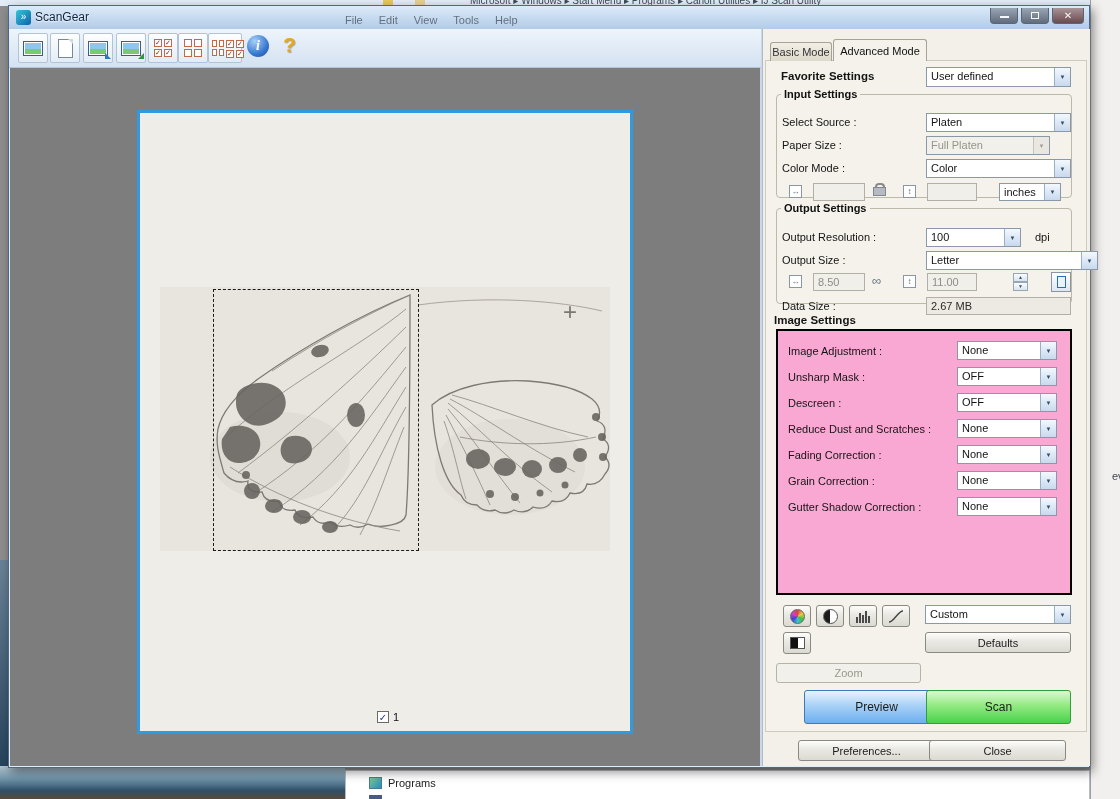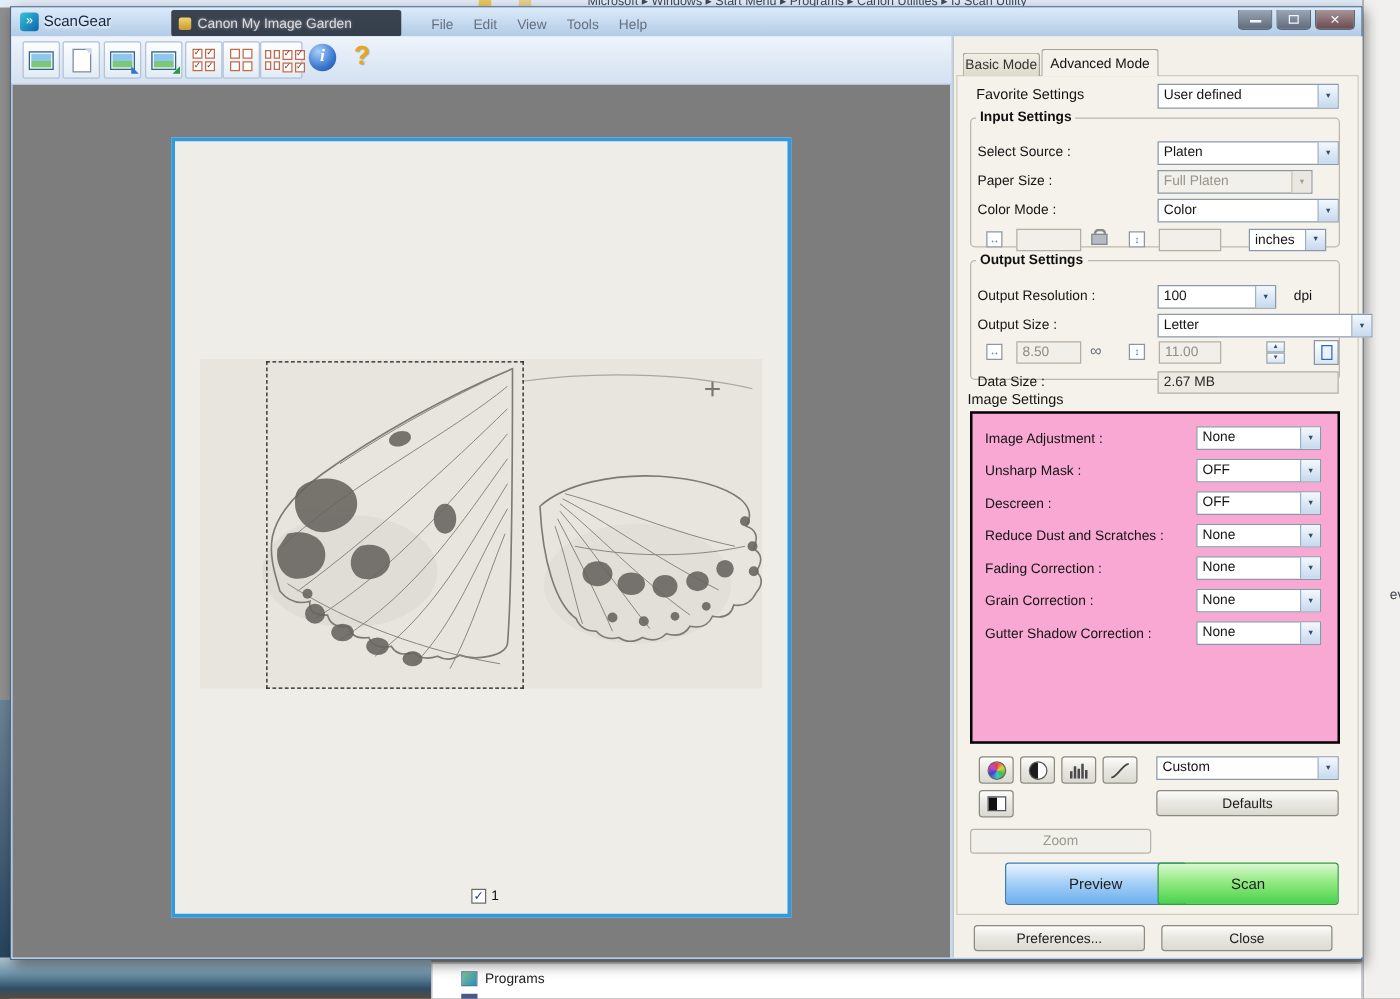--- a/index.html
+++ b/index.html
@@ -1,20 +1,20 @@
 <!DOCTYPE html>
 <html><head>
 <meta charset="utf-8">
 <style>
   *{margin:0;padding:0;box-sizing:border-box}
   html,body{width:1120px;height:799px}
   body{position:relative;overflow:hidden;background:#8e8e8e;font-family:"Liberation Sans",sans-serif;color:#111}
   .abs{position:absolute}
   .lbl{position:absolute;font-size:11px;color:#141414;white-space:nowrap}
-  .bold{font-weight:normal}
+  .bold{font-weight:bold}
   
   .win{left:8px;top:5px;width:1082px;height:763px;background:#c9d9ec;border:1px solid #49688c;box-shadow:0 0 0 1px rgba(255,255,255,.5) inset,3px 4px 10px rgba(0,0,0,.45)}
   .titlebar{left:9px;top:6px;width:1080px;height:23px;background:linear-gradient(#dcebfa,#b2cbe6)}
   .apptitle{position:absolute;left:26px;top:4px;font-size:12px;color:#0f2440;text-shadow:0 1px 2px #fff}
   .appico{position:absolute;left:7px;top:4px;width:15px;height:15px;border-radius:3px;background:linear-gradient(135deg,#35c4da,#0e62aa);color:#fff;font-size:10px;line-height:14px;text-align:center}
   .glasswin{position:absolute;left:128px;top:2px;width:184px;height:21px;background:rgba(24,30,42,.82);border-radius:2px;display:flex;align-items:center;gap:5px;padding:0 6px}
   .glasswin .ti{width:10px;height:10px;background:linear-gradient(#f2d470,#c89a30);border-radius:2px;flex:0 0 auto}
   .glasswin .tx{font-size:11px;color:rgba(255,255,255,.78);text-shadow:0 0 3px rgba(255,255,255,.5);white-space:nowrap;overflow:hidden}
   .glassmenu{position:absolute;left:336px;top:8px;display:flex;gap:16px;font-size:11px;color:rgba(35,40,50,.6)}
   .winbtn{position:absolute;top:2px;width:28px;height:16px;border:1px solid #5a6675;border-top:none;border-radius:0 0 4px 4px;background:linear-gradient(#9aa6b4,#606c7c);color:#f4f7fb;font-size:9px;display:flex;align-items:center;justify-content:center}
@@ -91,24 +91,20 @@
   <div style="position:absolute;left:23px;top:6px;width:13px;height:12px;background:linear-gradient(135deg,#7cc88a,#2a8ac0);border:1px solid #4a7a98"></div>
   <div style="position:absolute;left:42px;top:6px;font-size:11px;color:#222">Programs</div>
   <div style="position:absolute;left:23px;top:24px;width:13px;height:5px;background:#4a5a88"></div>
 </div>
 
 <div class="abs win"></div>
 
 <div class="abs titlebar">
   <div class="appico">»</div>
   <div class="apptitle">ScanGear</div>
-  <div class="glasswin">
-    <span class="ti"></span>
-    <span class="tx">Canon My Image Garden</span>
-  </div>
   <div class="glassmenu">
     <span>File</span>
     <span>Edit</span>
     <span>View</span>
     <span>Tools</span>
     <span>Help</span>
   </div>
   <div class="winbtn" style="left:981px">
       <span style="width:9px;border-bottom:2px solid #f4f7fb;height:5px"></span>
     </div>
@@ -383,14 +379,14 @@
 
 <div class="combo" style="left:925px;top:605px;width:146px">
   <span class="t">Custom</span>
     <span class="b">▼</span>
 </div>
 <div class="btn" style="left:925px;top:632px;width:146px;height:21px">Defaults</div>
 
 <div class="btn dis" style="left:776px;top:663px;width:145px;height:20px">Zoom</div>
 <div class="btn blue" style="left:804px;top:690px;width:145px;height:34px">Preview</div>
 <div class="btn green" style="left:926px;top:690px;width:145px;height:34px">Scan</div>
-<div class="btn" style="left:779px;top:740px;width:137px;height:21px">Preferences...</div>
+<div class="btn" style="left:798px;top:740px;width:137px;height:21px">Preferences...</div>
 <div class="btn" style="left:929px;top:740px;width:137px;height:21px">Close</div>
 
 </body></html>

